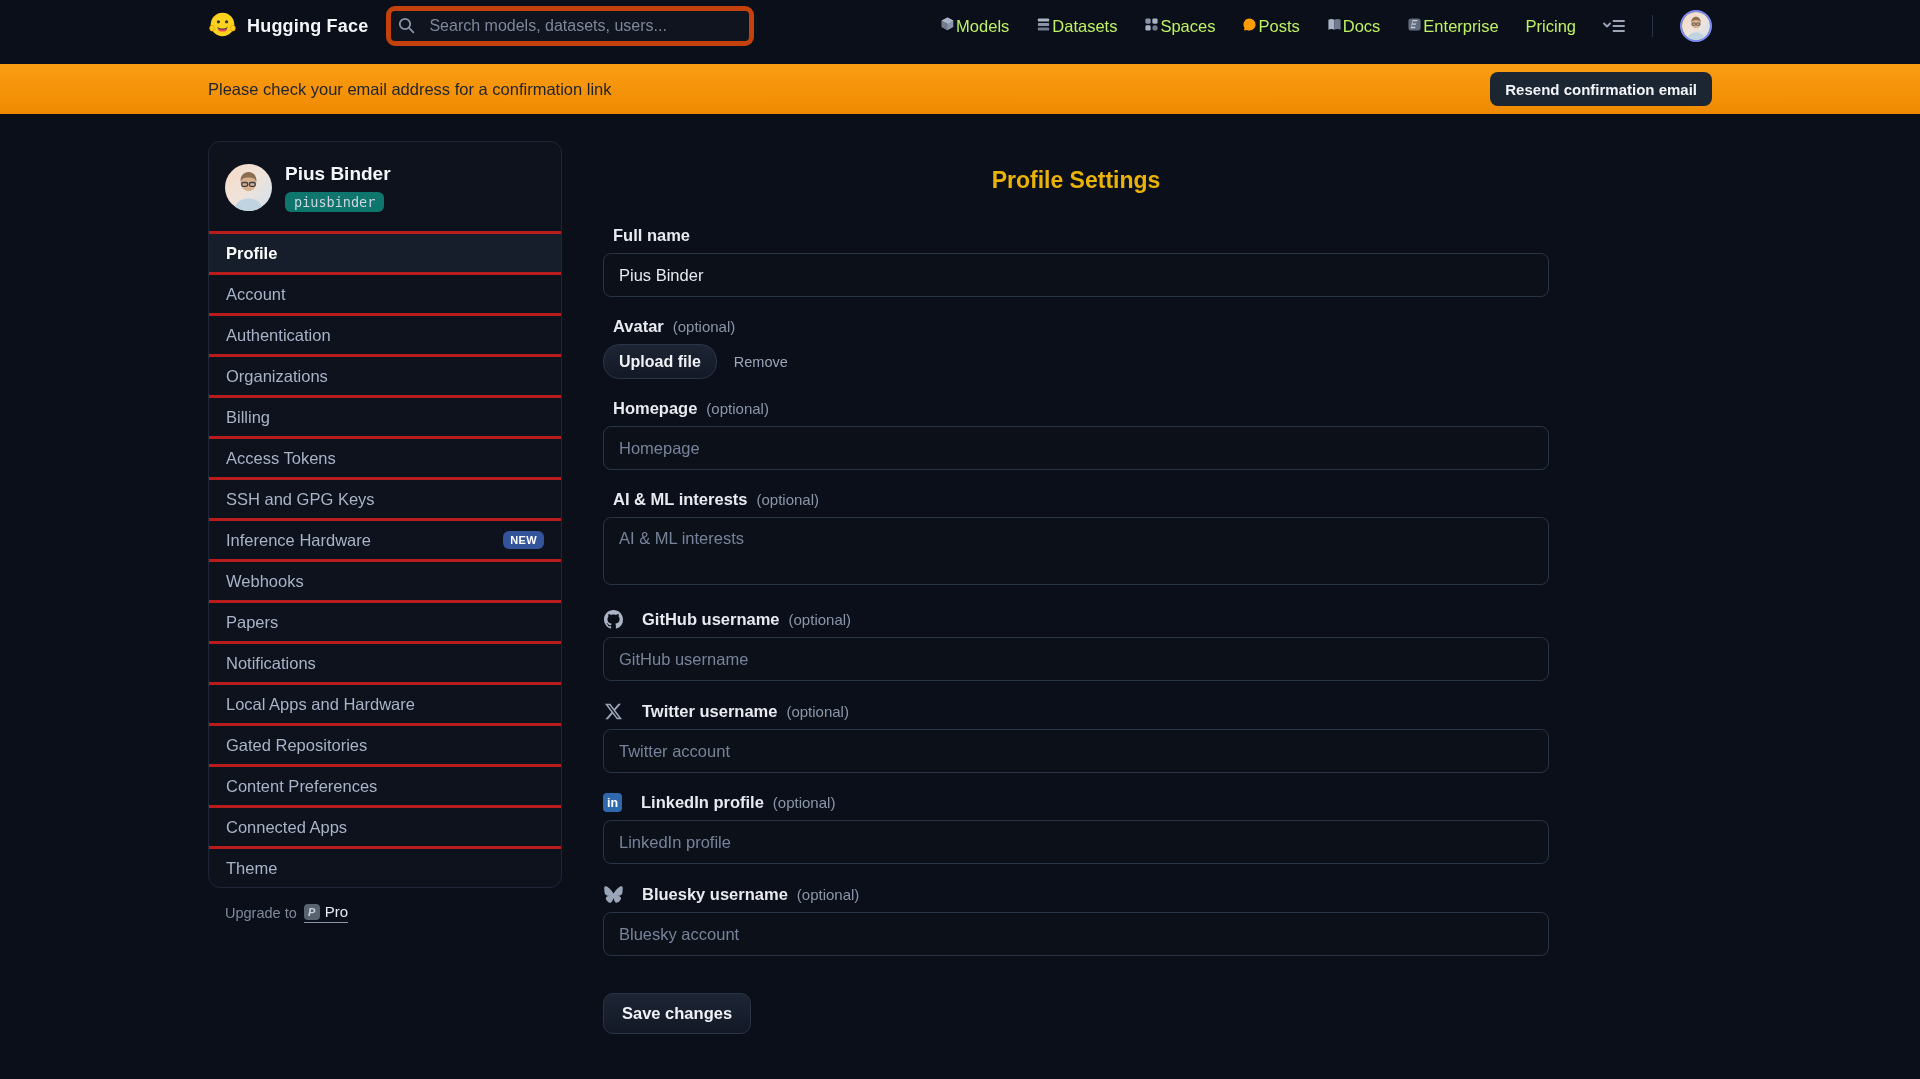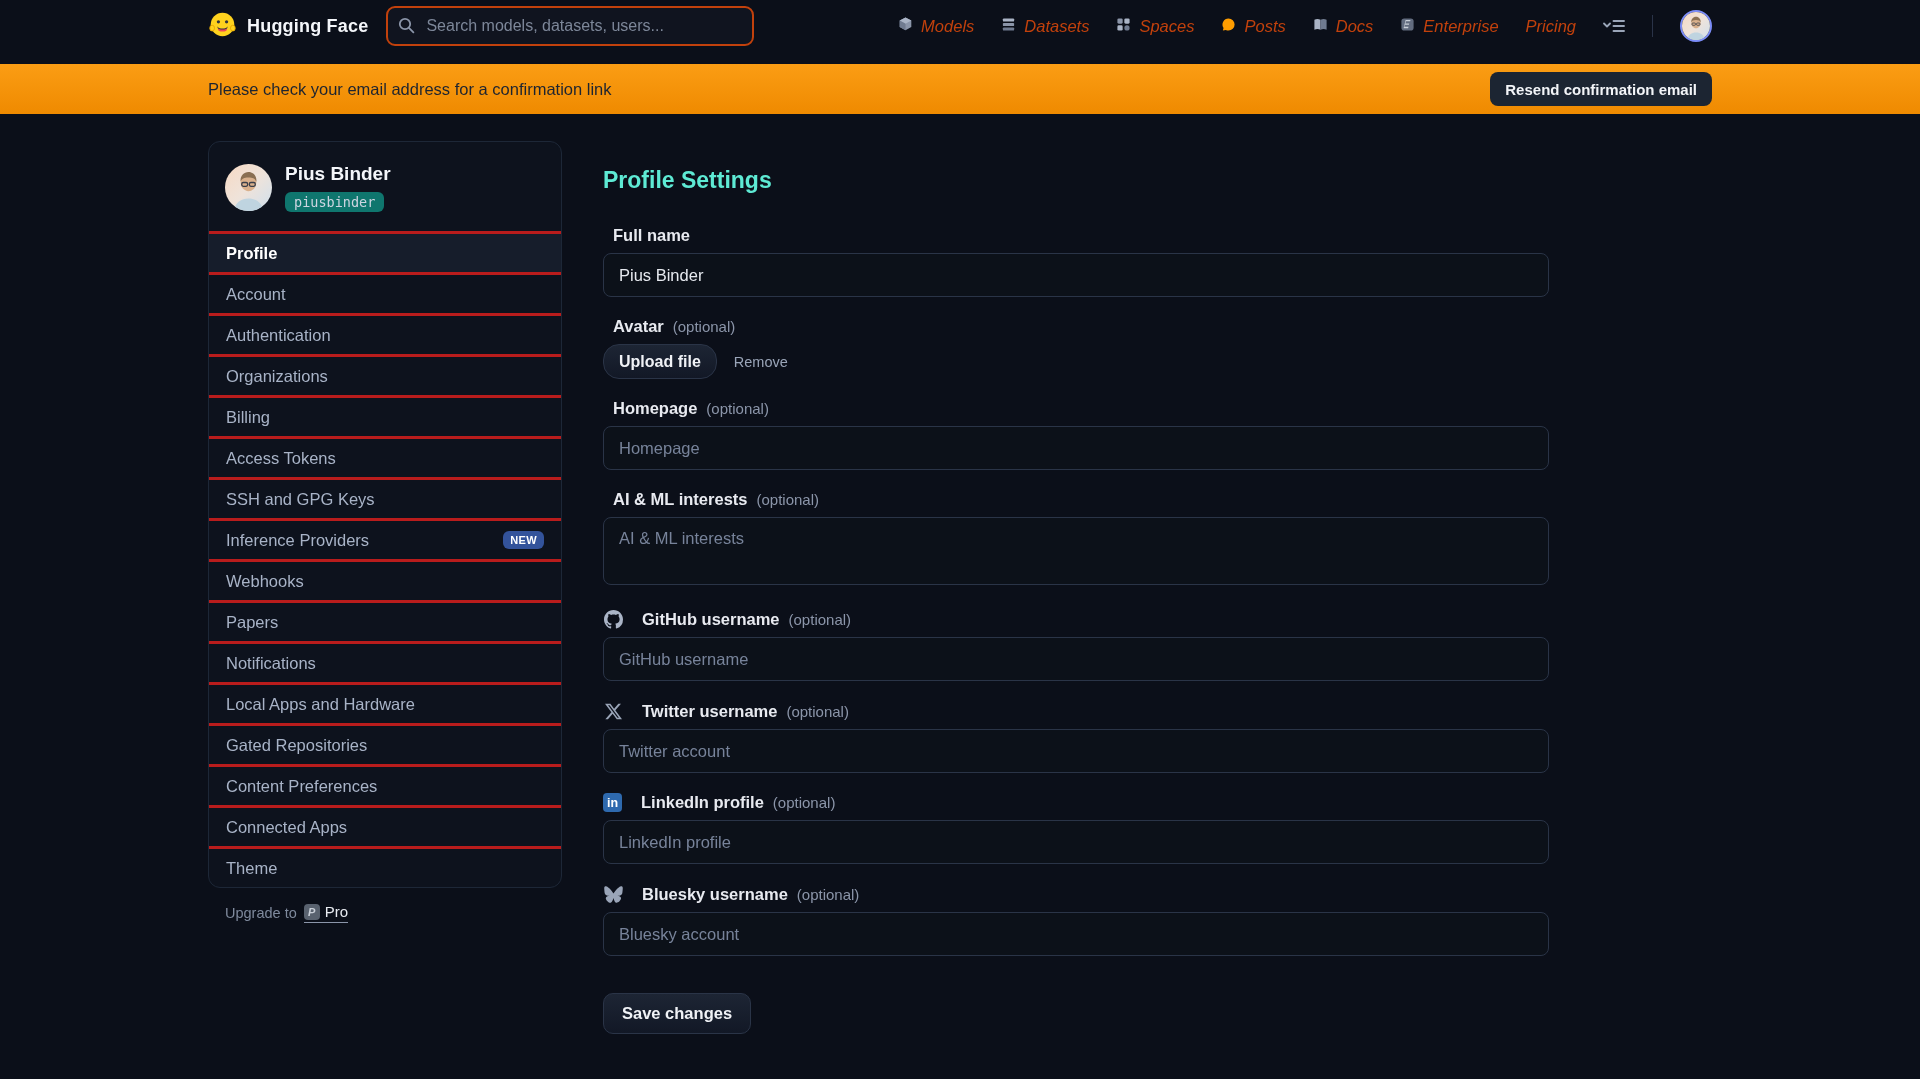--- a/index.html
+++ b/index.html
@@ -8,28 +8,28 @@
   .page { width:1920px; height:1079px; overflow:hidden; background:#0b0f19; }
   .container { max-width:1536px; margin:0 auto; padding:0 16px; }
 
   
   .nav { height:64px; }
   .nav .container { display:flex; align-items:center; height:52px; }
   .brand { display:flex; align-items:center; gap:10px; cursor:pointer; }
   .brand-name { font-size:18px; font-weight:bold; color:#f4f6fa; letter-spacing:.2px; }
   .searchbox { position:relative; margin-left:18px; width:368px; }
   .searchbox input {
-    width:100%; height:40px; background:#10141f; border:2px solid #c2410c; border-radius:9px;
+    width:100%; height:40px; background:#10141f; border:5px solid #c2410c; border-radius:9px;
     color:#cfd6e2; font-size:16px; padding:0 14px 0 38px; outline:none;
     font-family:"Liberation Sans", sans-serif;
   }
   .searchbox input::placeholder { color:#7d8799; }
   .search-ic { position:absolute; left:12px; top:11px; }
   .nav-right { margin-left:auto; display:flex; align-items:center; gap:27px; }
-  .nav-link { display:flex; align-items:center; gap:8px; color:#c2410c; font-size:16.5px; cursor:pointer;font-style:italic; }
+  .nav-link { display:flex; align-items:center; gap:1px; color:#bef264; font-size:16.5px; cursor:pointer; }
   .nav-sep { width:1px; height:22px; background:#2a3348; }
   .avatar-ring { width:32px; height:32px; border-radius:50%; border:2px solid #7b8cf7; overflow:hidden; display:flex; cursor:pointer; }
   .avatar-ring svg, .side-avatar svg { width:100%; height:100%; }
 
   
   .banner { height:50px; background:linear-gradient(180deg,#fb9d14 0%, #ef8a00 100%); }
   .banner .container { display:flex; align-items:center; justify-content:space-between; height:50px; }
   .banner-msg { color:#1d2430; font-size:16.5px; }
   .banner-btn { background:#1c2532; color:#f3f5f8; border:none; border-radius:8px; height:34px;
     padding:0 15px; font-size:15px; font-weight:bold; cursor:pointer; font-family:"Liberation Sans", sans-serif; }
@@ -51,21 +51,21 @@
   .badge-new { margin-left:auto; background:#33539b; color:#ffffff; font-size:11px; font-weight:bold;
     letter-spacing:.4px; border-radius:6px; padding:3px 7px; }
   .upgrade { margin:15px 0 0 17px; font-size:14.5px; color:#7f8a9d; display:flex; align-items:center; gap:7px; }
   .pro-link { display:inline-flex; align-items:center; gap:5px; color:#e8ebf1; font-size:15px;
     border-bottom:1px solid #8b95a9; padding-bottom:2px; cursor:pointer; }
   .pro-sq { width:16px; height:16px; background:#59626f; border-radius:4px; color:#c9cfd8;
     font-size:11px; font-weight:bold; display:flex; align-items:center; justify-content:center; font-style:italic; }
 
   
   .main { flex:1; max-width:946px; padding-top:26px; }
-  .page-title { font-size:23px; font-weight:bold; color:#5eead4; margin-bottom:32px; }
+  .page-title { font-size:23px; font-weight:bold; color:#eab308; margin-bottom:32px;text-align:center; }
   .group { margin-bottom:20px; }
   .lbl-row { display:flex; align-items:center; gap:9px; margin-bottom:8px; }
   .lbl { font-size:16.5px; font-weight:bold; color:#e8eaf0;margin-left:10px; }
   .opt { font-size:15px; color:#8b95a9; }
   .txt-input, .txt-area {
     width:100%; background:#0c1119; border:1px solid #2a3447; border-radius:8px;
     color:#e6e9ef; font-size:16.5px; padding:0 15px; outline:none;
     font-family:"Liberation Sans", sans-serif;
   }
   .txt-input { height:44px; }
@@ -232,21 +232,21 @@
         <div class="side-item">
             <span>Billing</span>
           </div>
         <div class="side-item">
             <span>Access Tokens</span>
           </div>
         <div class="side-item">
             <span>SSH and GPG Keys</span>
           </div>
         <div class="side-item">
-          <span>Inference Providers</span>
+          <span>Inference Hardware</span>
           <span class="badge-new">NEW</span>
         </div>
         <div class="side-item">
             <span>Webhooks</span>
           </div>
         <div class="side-item">
             <span>Papers</span>
           </div>
         <div class="side-item">
             <span>Notifications</span>

